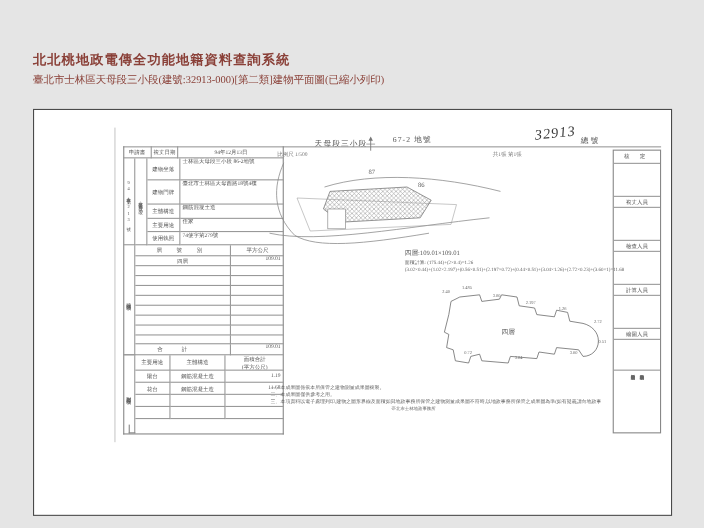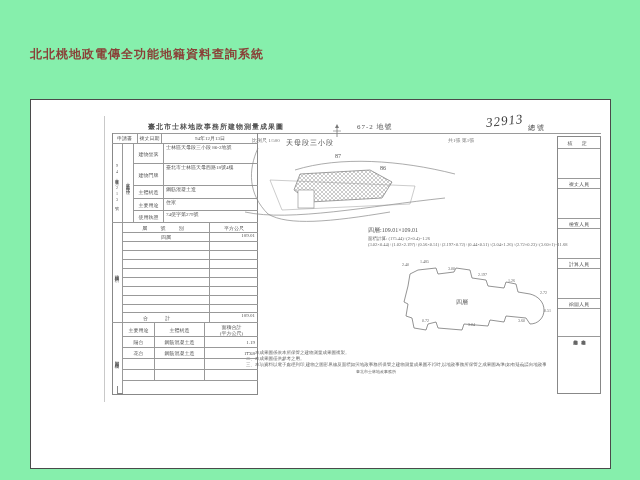--- a/index.html
+++ b/index.html
@@ -1,29 +1,29 @@
 <!DOCTYPE html>
 <html><head>
 <meta charset="utf-8">
 <style>
   * { margin:0; padding:0; box-sizing:border-box; }
   html,body { background:#fff; }
   .screen {
-    position:relative; width:640px; height:480px; background:#86efac;
+    position:relative; width:640px; height:480px; background:#e5e5e5;
     font-family:"Liberation Serif", serif; overflow:hidden;
   }
   .abs { position:absolute; }
   .hdr-title { left:30px; top:46px; font-size:12px; font-weight:bold; color:#8a4038; letter-spacing:1px; }
   .hdr-sub   { left:30px; top:66px; font-size:9.5px; color:#8a4038; }
   .hdr-date  { left:366px; top:51px; width:250px; font-size:7.5px; color:#8a4038; }
   .frame { left:30px; top:99px; width:581px; height:370px; border:1px solid #4a4a4a; background:#fff; }
   .scan  { color:#5a5a5a; }
   .scan-edge { left:104px; top:116px; width:1px; height:286px; background:#c9c9c9; }
   .doc-title { left:148px; top:122px; font-size:7px; color:#555; letter-spacing:1px; font-weight:bold; }
-  .doc-sect  { left:286px; top:138px; font-size:7px; color:#555; letter-spacing:1px; }
+  .doc-sect  { left:286px; top:126px; font-size:7px; color:#555; letter-spacing:1px; }
   .doc-parcel{ left:357px; top:122px; font-size:7px; color:#555; letter-spacing:1px; }
   .doc-hand  { left:486px; top:113px; font-size:13px; color:#3a3a3a; font-style:italic; transform:rotate(-6deg); letter-spacing:1px; }
   .doc-total { left:528px; top:123px; font-size:7px; color:#555; letter-spacing:2px; }
   .doc-rule  { left:112px; top:133px; width:489px; height:1px; background:#9a9a9a; }
   .doc-scale { left:252px; top:137px; font-size:5px; color:#777; }
   .doc-sheet { left:448px; top:137px; font-size:5px; color:#777; }
   .north { left:331px; top:124px; width:12px; height:14px; }
   
   .cell { position:absolute; border-right:1px solid #999; border-bottom:1px solid #999; font-size:5px; color:#555; overflow:hidden; }
   .cell.noR { border-right:none; }
@@ -48,25 +48,25 @@
   .note4 { left:356px; top:369px; font-size:4px; color:#666; }
   .dim { position:absolute; font-size:4px; color:#666; }
   .cropmark { left:117px; top:386px; width:6px; height:8px; border-left:1px solid #888; border-bottom:1px solid #888; }
 </style>
 </head>
 <body>
 
 <div class="screen">
 
   <div class="abs hdr-title">北北桃地政電傳全功能地籍資料查詢系統</div>
+  <div class="abs hdr-sub">臺北市士林區天母段三小段(建號:32913-000)[第二類]建物平面圖(已縮小列印)</div>
 
   <div class="abs frame"></div>
   <div class="abs scan-edge"></div>
 
-  <div class="abs doc-title scan">臺北市士林地政事務所建物測量成果圖</div>
   <div class="abs doc-sect scan">天母段三小段</div>
   <div class="abs doc-parcel scan">67-2 地號</div>
   <div class="abs doc-hand">32913</div>
   <div class="abs doc-total scan">總號</div>
   <div class="abs doc-rule"></div>
   <div class="abs doc-scale">比例尺 1/500</div>
   <div class="abs doc-sheet">共1張 第1張</div>
 
   <svg class="north" viewBox="0 0 12 14">
     <line x1="6" y1="13" x2="6" y2="2" stroke="#777" stroke-width="0.8"></line>

